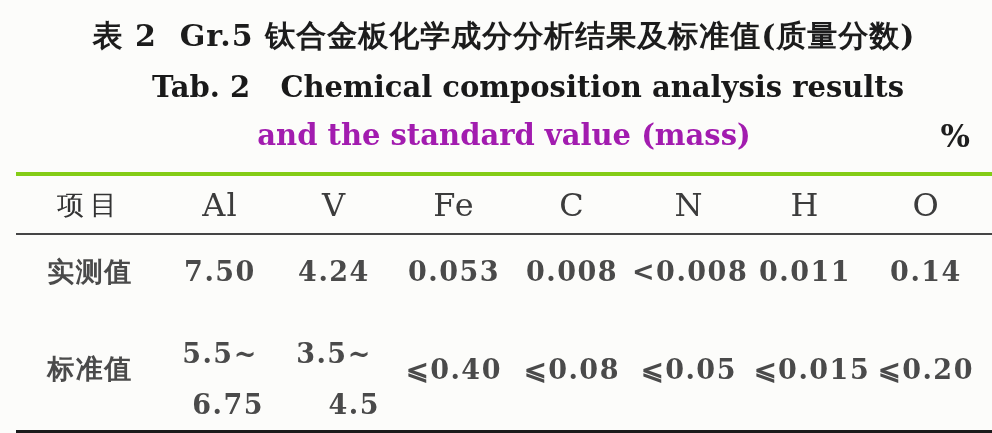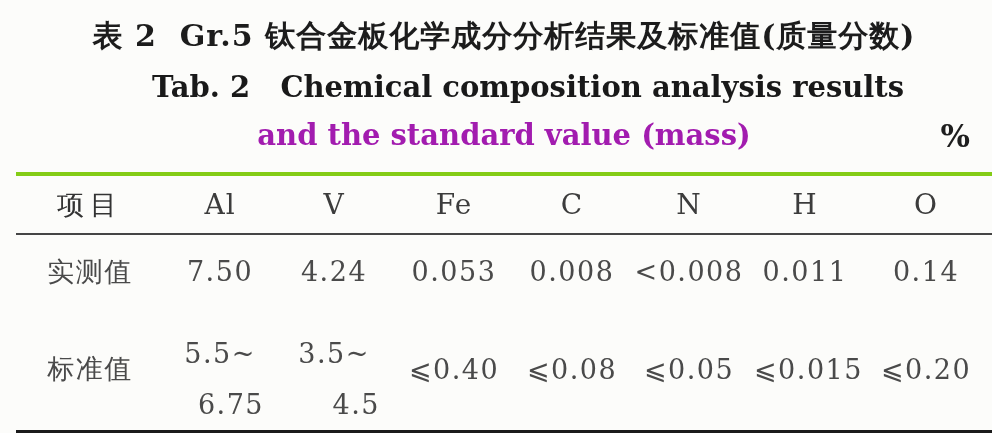--- a/index.html
+++ b/index.html
@@ -40,30 +40,30 @@
     width: 976px;
     border-collapse: collapse; table-layout: fixed;
     border-top: 4px solid #84cc16;
     border-bottom: 5px solid #1b1b1b;
   }
   table.comp thead tr {
     height: 60px;
     border-bottom: 2px solid #454545;
   }
   table.comp th {
-    font-weight: normal; font-size: 28px; color: #3c3c3c;
+    font-weight: normal; font-size: 32px; color: #3c3c3c;
     text-align: center; vertical-align: middle;
     letter-spacing: 1px;
   }
   table.comp th.first { letter-spacing: 6px; font-size: 27px; color: #333; }
   tr.row-measured { height: 74px; }
   tr.row-standard { height: 116px; }
   table.comp td {
     text-align: center; vertical-align: middle;
-    font-size: 27px; color: #4a4a4a; letter-spacing: 1.5px;
+    font-size: 27px; color: #4a4a4a; letter-spacing: 1.5px; font-weight: bold;
   }
   td.rowlabel {
     font-size: 26px; color: #2c2c2c; letter-spacing: 3px;
   }
   .twoline div { line-height: 1; margin-top: 20px; }
   .twoline div + div { margin-top: 16px; text-align: right; }
 </style>
 </head>
 <body>
 

